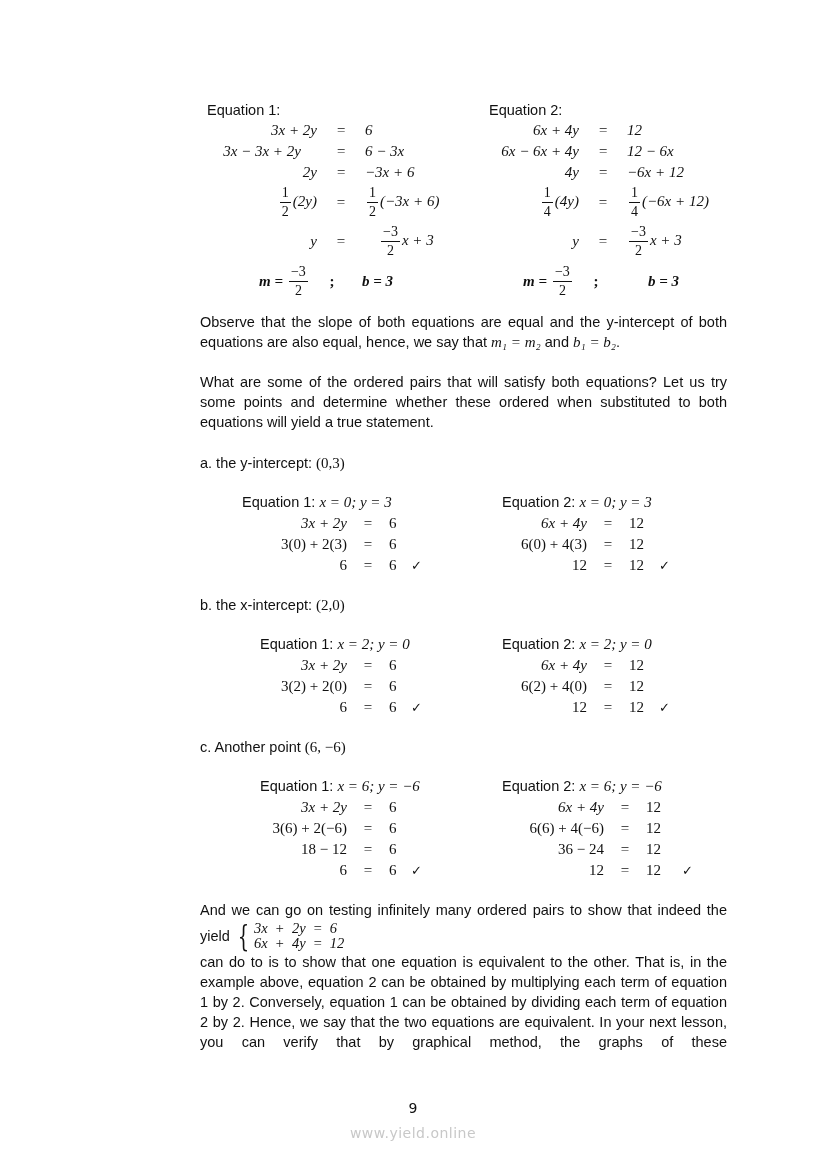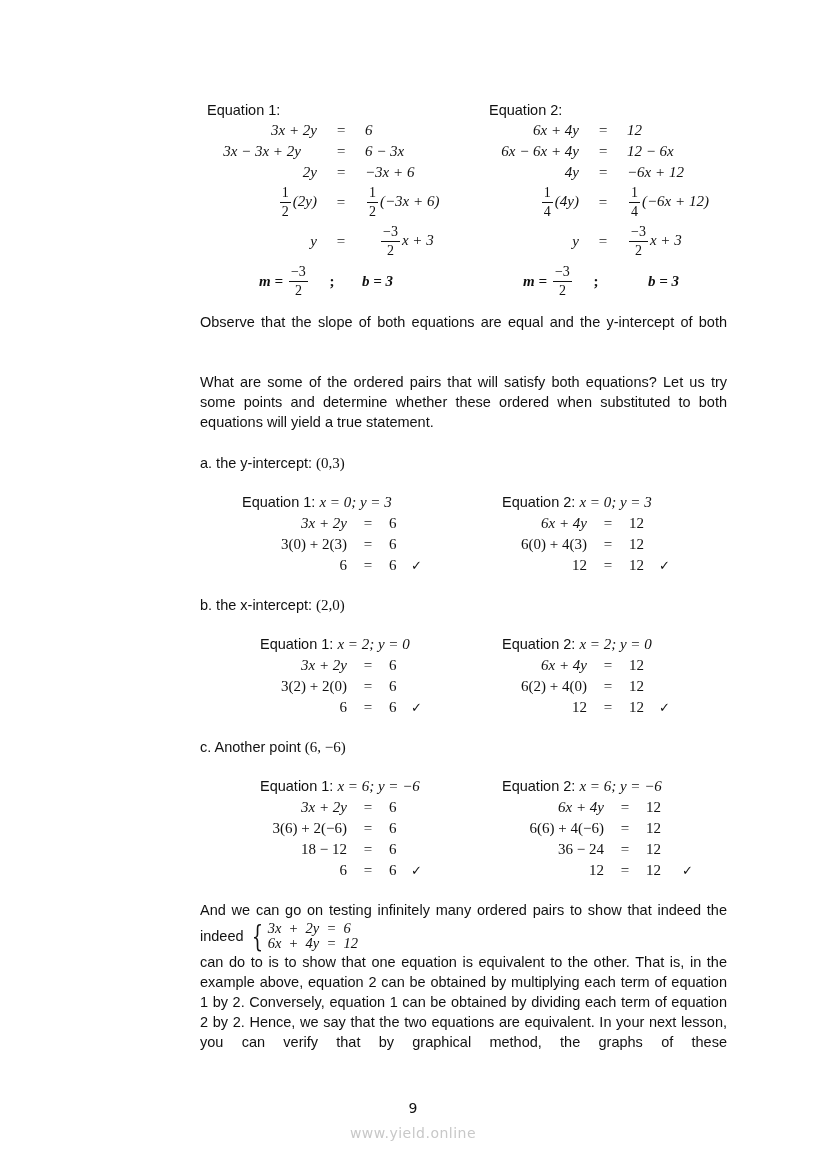--- a/index.html
+++ b/index.html
@@ -145,20 +145,23 @@
         <span class="num">−3</span>
         <span class="den">2</span>
       </span>
     <span style="width:28px; text-align:center; margin-left:8px;">;</span>
     <span class="mi" style="margin-left:38px;">b = 3</span>
   </div>
 </div>
 
 <div class="para" style="top:312px;">
   <div style="text-align:justify; text-align-last:justify;">Observe that the slope of both equations are equal and the y-intercept of both</div>
+  <div>
+    <span>equations are also equal, hence, we say that </span><span class="math mi">m₁ = m₂</span><span> and </span><span class="math mi">b₁ = b₂</span><span>.</span>
+  </div>
 </div>
 
 <div class="para" style="top:372px;">What are some of the ordered pairs that will satisfy both equations? Let us try some points and determine whether these ordered when substituted to both equations will yield a true statement.</div>
 
 <div class="para" style="top:453px;">
   <span>a. the y-intercept: </span><span class="math">(0,3)</span>
 </div>
 
 <div class="check" style="left:242px; top:492px;">
   <div class="head"><span>Equation 1: </span><span class="math mi">x =  0;  y  =  3</span></div>
@@ -309,21 +312,21 @@
       <span class="eq">=</span>
       <span class="rhs" style="width:36px;">12</span>
       <span class="tick">✓</span>
     </div>
 </div>
 
 <div class="para" style="top:900px;">
   <div style="text-align-last:justify;">And we can go on testing infinitely many ordered pairs to show that indeed the</div>
   <div style="display:flex; align-items:center; justify-content:space-between; height:32px;">
     <span style="display:flex; align-items:center;">
-      <span>indeed</span>
+      <span>yield</span>
       <span class="brace-sys" style="margin-left:4px;">
         <span class="brace">{</span>
         <span class="lines mi">
           <span style="white-space:pre;">3x  +  2y  =  6</span>
           <span style="white-space:pre;">6x  +  4y  =  12</span>
         </span>
       </span>
     </span>
   </div>
   <div style="text-align-last:justify;">can do to is to show that one equation is equivalent to the other. That is, in the example above, equation 2 can be obtained by multiplying each term of equation 1 by 2. Conversely, equation 1 can be obtained by dividing each term of equation 2 by 2. Hence, we say that the two equations are equivalent. In your next lesson, you can verify that by graphical method, the graphs of these</div>

